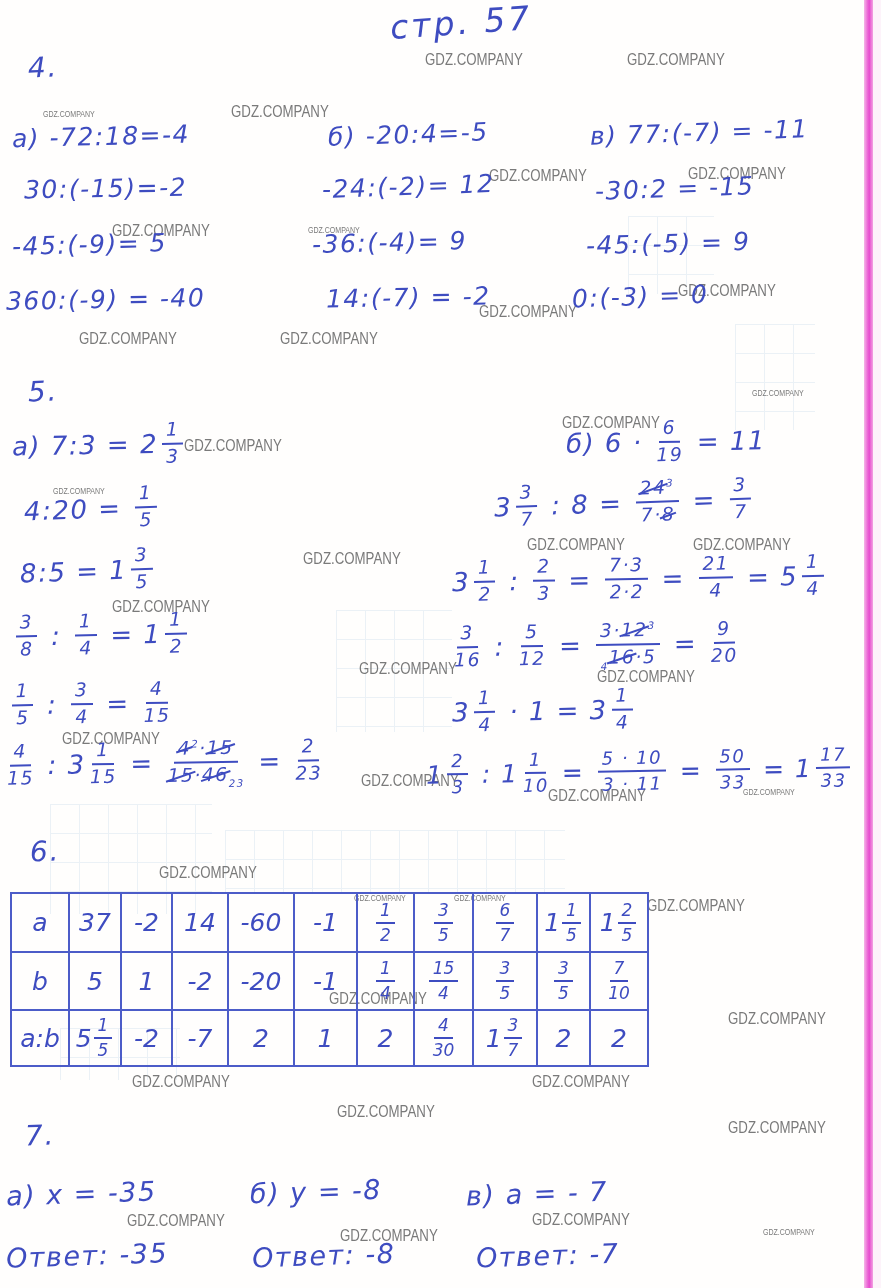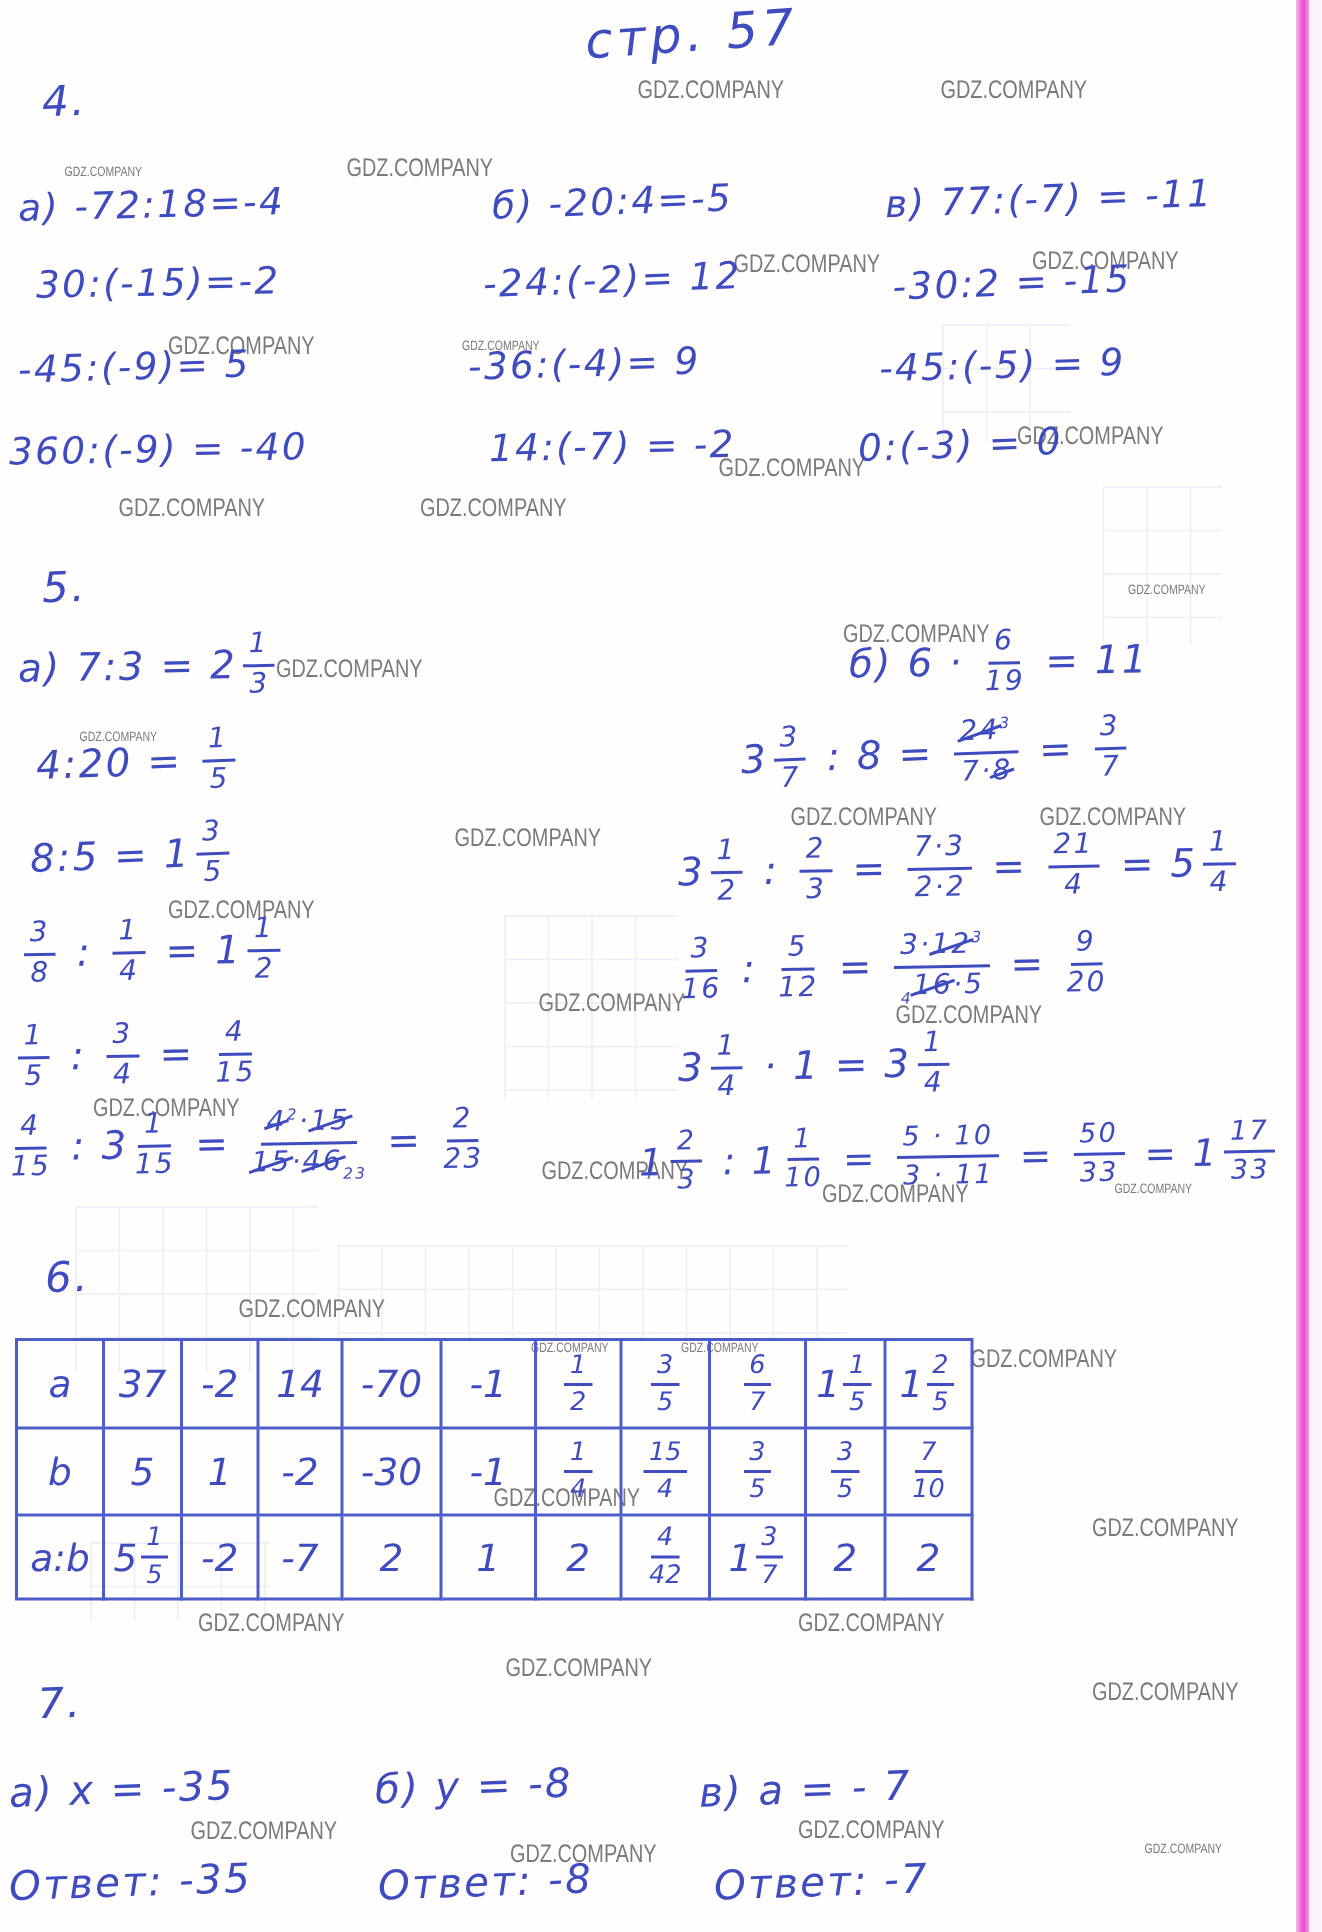--- a/index.html
+++ b/index.html
@@ -102,21 +102,21 @@
       <div class="tcell">
         <span class="mtext">37</span>
       </div>
       <div class="tcell">
         <span class="mtext">-2</span>
       </div>
       <div class="tcell">
         <span class="mtext">14</span>
       </div>
       <div class="tcell">
-        <span class="mtext">-70</span>
+        <span class="mtext">-60</span>
       </div>
       <div class="tcell">
         <span class="mtext">-1</span>
       </div>
       <div class="tcell">
         <span class="frac">
           <span class="fnum">1</span>
           <span class="fden">2</span>
         </span>
       </div>
@@ -152,21 +152,21 @@
       <div class="tcell">
         <span class="mtext">5</span>
       </div>
       <div class="tcell">
         <span class="mtext">1</span>
       </div>
       <div class="tcell">
         <span class="mtext">-2</span>
       </div>
       <div class="tcell">
-        <span class="mtext">-30</span>
+        <span class="mtext">-20</span>
       </div>
       <div class="tcell">
         <span class="mtext">-1</span>
       </div>
       <div class="tcell">
         <span class="frac">
           <span class="fnum">1</span>
           <span class="fden">4</span>
         </span>
       </div>
@@ -215,21 +215,21 @@
       </div>
       <div class="tcell">
         <span class="mtext">1</span>
       </div>
       <div class="tcell">
         <span class="mtext">2</span>
       </div>
       <div class="tcell">
         <span class="frac">
           <span class="fnum">4</span>
-          <span class="fden">42</span>
+          <span class="fden">30</span>
         </span>
       </div>
       <div class="tcell">
         <span class="mtext">1</span>
         <span class="frac">
           <span class="fnum">3</span>
           <span class="fden">7</span>
         </span>
       </div>
       <div class="tcell">

